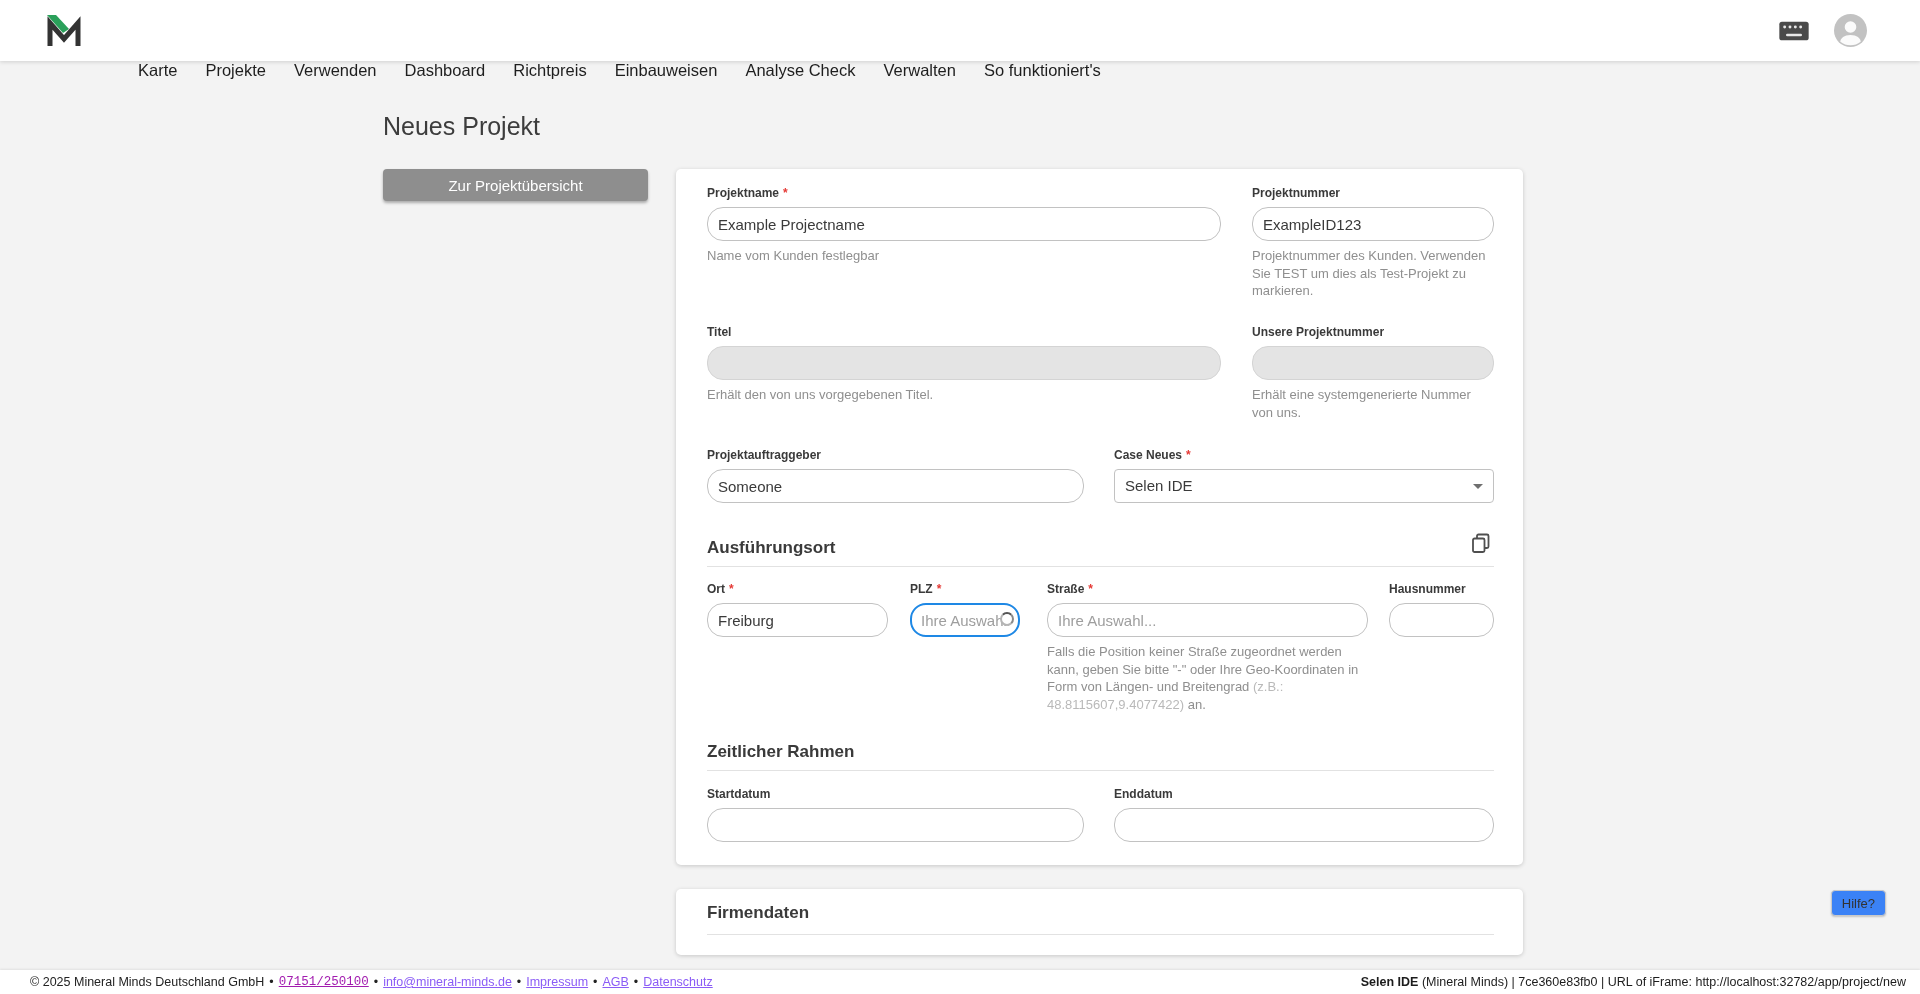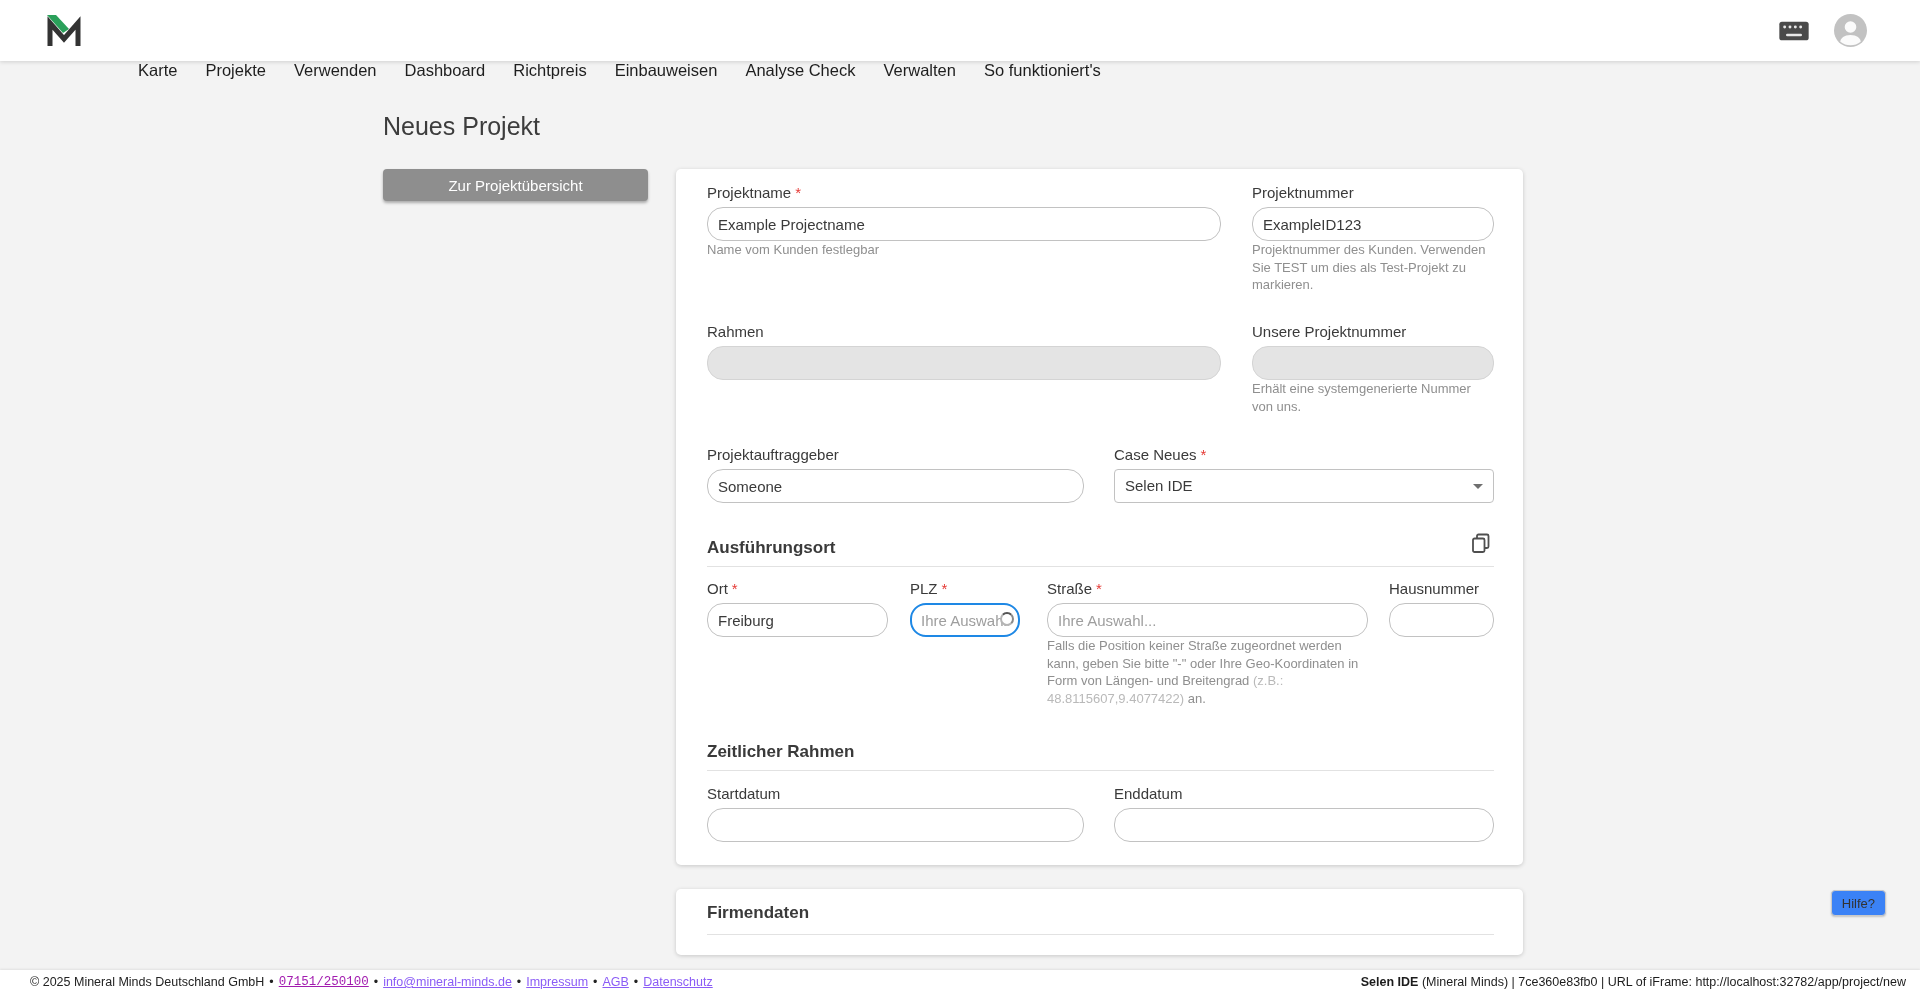--- a/index.html
+++ b/index.html
@@ -48,33 +48,33 @@
   
   .card {
     position:absolute; background:#fff; border-radius:5px;
     box-shadow:0 1px 4px rgba(0,0,0,.18);
   }
   .card-main { left:676px; top:169px; width:847px; height:696px; }
   .card-2    { left:676px; top:889px; width:847px; height:66px; overflow:hidden; }
 
   .field { position:absolute; }
   .flabel {
-    display:block; font-size:15px; font-weight:400; color:#3a3a3a;
+    display:block; font-size:12px; font-weight:700; color:#3a3a3a;
     line-height:18px; margin-bottom:5px; white-space:nowrap;
   }
   .req { color:#e53935; margin-left:4px; }
   .tinput {
     width:100%; height:34px; border:1px solid #c2c2c2; border-radius:16px;
     padding:0 10px; font-size:15px; font-family:inherit; color:#3a3a3a;
     background:#fff; outline:none;
   }
   .tinput::placeholder { color:#9e9e9e; }
   .tinput:disabled { background:#e4e4e4; border-color:#d4d4d4; }
   .tinput.focused { border:2px solid #1e88e5; padding:0 9px; }
-  .helper { font-size:13px; color:#8f8f8f; line-height:1.35; }
+  .helper { font-size:13px; color:#8f8f8f; line-height:1.35; margin-top:6px; }
   .helper .lighter { color:#b9b9b9; }
 
   .select-box {
     position:relative; width:100%; height:34px; border:1px solid #c2c2c2;
     border-radius:4px; line-height:32px; padding:0 26px 0 10px;
     font-size:15px; background:#fff; cursor:pointer;
   }
   .caret {
     position:absolute; right:10px; top:14px; width:0; height:0;
     border-left:5px solid transparent; border-right:5px solid transparent;
@@ -165,22 +165,23 @@
     <input class="tinput" type="text" value="Example Projectname" style="">
     <div class="helper">Name vom Kunden festlegbar</div>
   </div>
   <div class="field" style="left:576px; top:15px; width:242px;">
     <label class="flabel"><span>Projektnummer</span></label>
     <input class="tinput" type="text" value="ExampleID123" style="">
     <div class="helper">Projektnummer des Kunden. Verwenden Sie TEST um dies als Test-Projekt zu markieren.</div>
   </div>
 
   <div class="field" style="left:31px; top:154px; width:514px;">
-    <label class="flabel"><span>Rahmen</span></label>
+    <label class="flabel"><span>Titel</span></label>
     <input class="tinput" type="text" disabled="" style="">
+    <div class="helper">Erhält den von uns vorgegebenen Titel.</div>
   </div>
   <div class="field" style="left:576px; top:154px; width:242px;">
     <label class="flabel"><span>Unsere Projektnummer</span></label>
     <input class="tinput" type="text" disabled="" style="">
     <div class="helper">Erhält eine systemgenerierte Nummer von uns.</div>
   </div>
 
   <div class="field" style="left:31px; top:277px; width:377px;">
     <label class="flabel"><span>Projektauftraggeber</span></label>
     <input class="tinput" type="text" value="Someone" style="">

